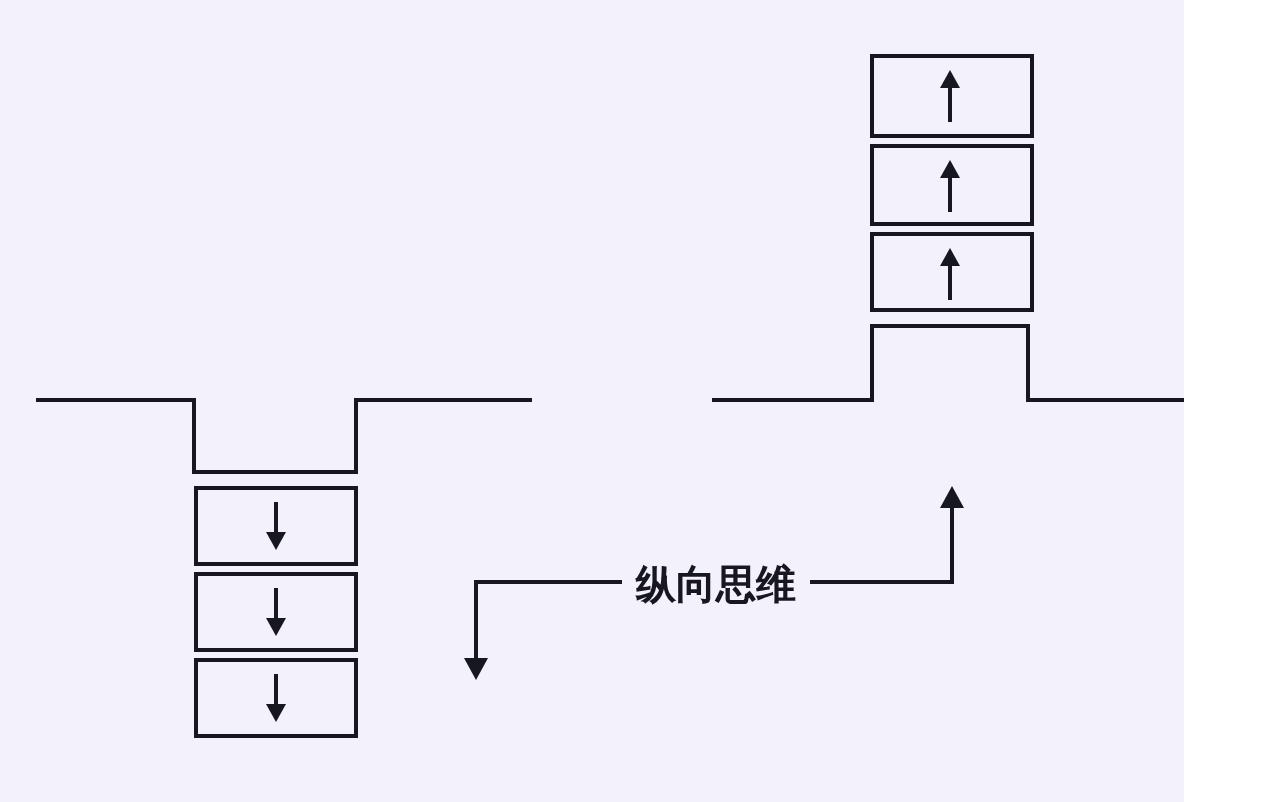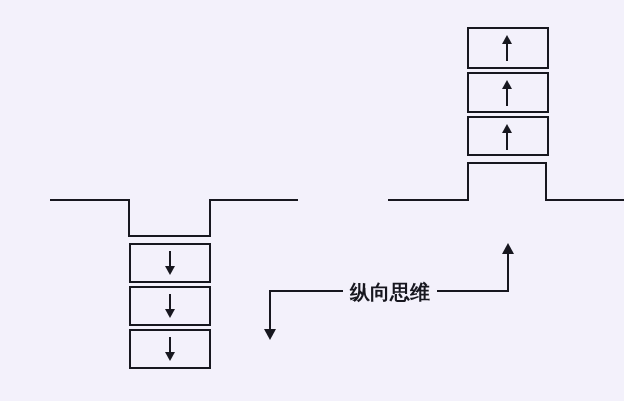--- a/index.html
+++ b/index.html
@@ -7,21 +7,20 @@
     --line: #17171f;
   }
   html, body { margin: 0; padding: 0; }
   .canvas {
     width: 592px;
     height: 401px;
     background: var(--background);
     position: relative;
     overflow: hidden;
     font-family: "DejaVu Sans", sans-serif;
-    padding-left: 32px;
   }
   svg { display: block; }
   .ln {
     stroke: var(--line);
     stroke-width: 2;
     fill: none;
     stroke-linecap: butt;
     stroke-linejoin: miter;
   }
   .bx {

